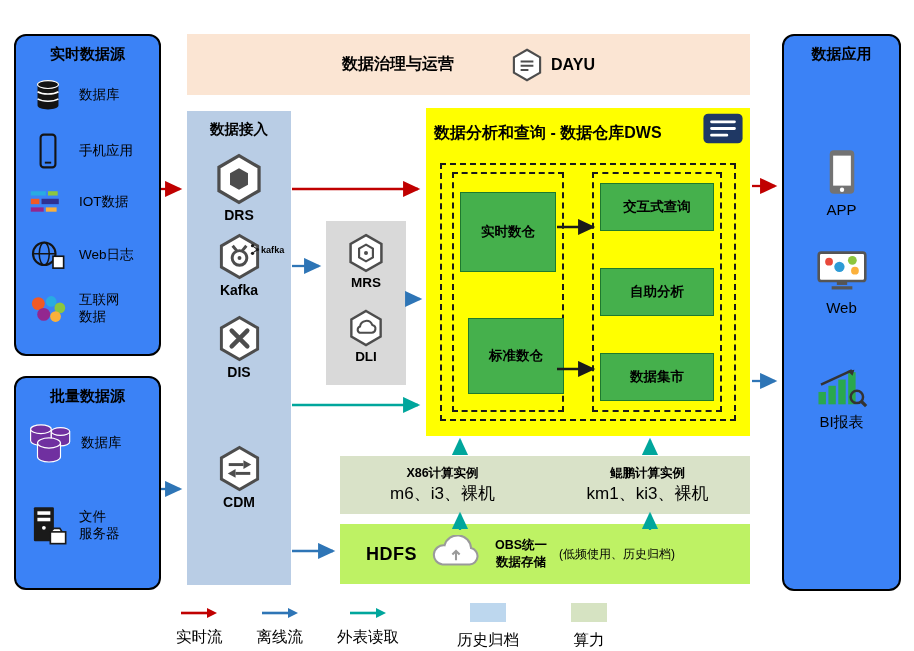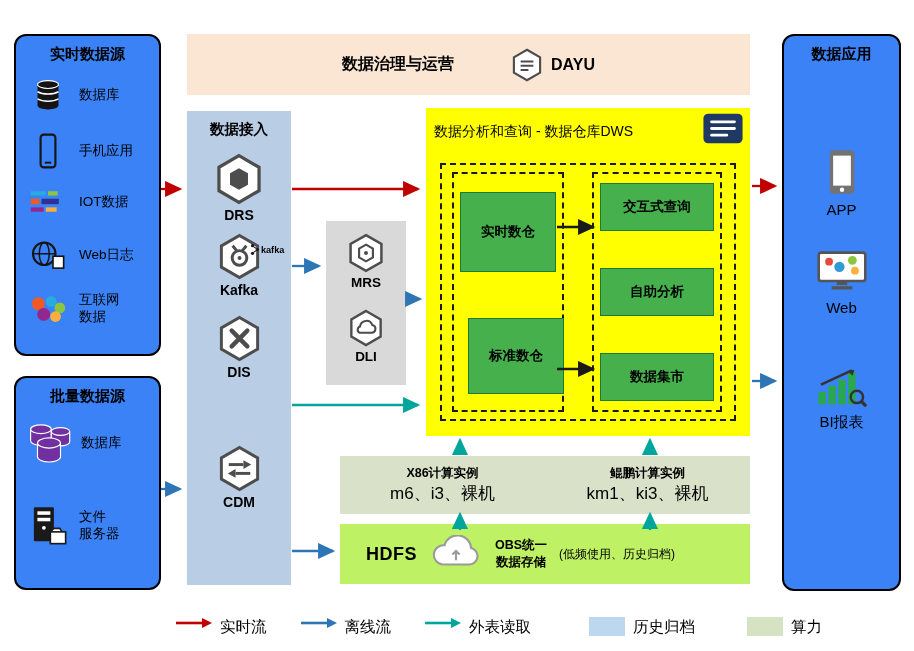--- a/index.html
+++ b/index.html
@@ -31,21 +31,21 @@
   .ing-label { font-weight:bold; font-size:14px; }
   #kafka-wordmark { position:absolute; left:62px; top:131px; }
 
   
   #mrsdli { position:absolute; left:326px; top:221px; width:80px; height:164px; background:#d9d9d9; }
   .mrs-blk { position:absolute; left:0; width:100%; display:flex; flex-direction:column; align-items:center; gap:2px; }
   .mrs-label { font-weight:bold; font-size:13.5px; }
 
   
   #dws { position:absolute; left:426px; top:108px; width:324px; height:328px; background:#ffff00; }
-  #dws-title { position:absolute; left:8px; top:15px; font-weight:normal; font-size:14px; }
+  #dws-title { position:absolute; left:8px; top:15px; font-weight:bold; font-size:16px; }
   #dws-doc { position:absolute; right:6px; top:4px; }
   .dash-outer { position:absolute; left:14px; top:55px; width:296px; height:258px; border:2px dashed #1a1a1a; }
   .dash-left  { position:absolute; left:26px; top:64px; width:112px; height:240px; border:2px dashed #1a1a1a; }
   .dash-right { position:absolute; left:166px; top:64px; width:130px; height:240px; border:2px dashed #1a1a1a; }
   .green-node { position:absolute; background:#45b04c; border:1px solid #1e7a2e; display:flex;
                 align-items:center; justify-content:center; font-weight:bold; font-size:13.5px; }
   #wh-realtime { left:34px;  top:84px;  width:96px;  height:80px; }
   #wh-standard { left:42px;  top:210px; width:96px;  height:76px; }
   #svc-query   { left:174px; top:75px;  width:114px; height:48px; }
   #svc-self    { left:174px; top:160px; width:114px; height:48px; }
@@ -62,21 +62,21 @@
   .hdfs-label { font-weight:bold; font-size:18px; letter-spacing:0.5px; }
   .obs-lines { font-weight:bold; font-size:12.5px; text-align:center; line-height:1.35; }
   .storage-note { font-size:12px; }
 
   
   .app-blk { position:absolute; left:0; width:100%; display:flex; flex-direction:column; align-items:center; gap:5px; }
   .app-label { font-size:15px; }
 
   
   #legend { position:absolute; left:176px; top:612px; display:flex; align-items:center; height:30px; }
-  .leg { display:flex; align-items:flex-start; gap:8px; font-size:15.5px; }
+  .leg { display:flex; align-items:center; gap:8px; font-size:15.5px;flex-direction:column; }
   .leg + .leg { margin-left:34px; }
   .leg.sw1 { margin-left:58px; }
   .leg.sw2 { margin-left:52px; }
   .swatch { width:36px; height:19px; display:inline-block; }
   .swatch-archive { background:#bdd7ee; }
   .swatch-compute { background:#d6e3c2; }
 
   
   #overlay { position:absolute; left:0; top:0; z-index:10; pointer-events:none; }
 </style>

